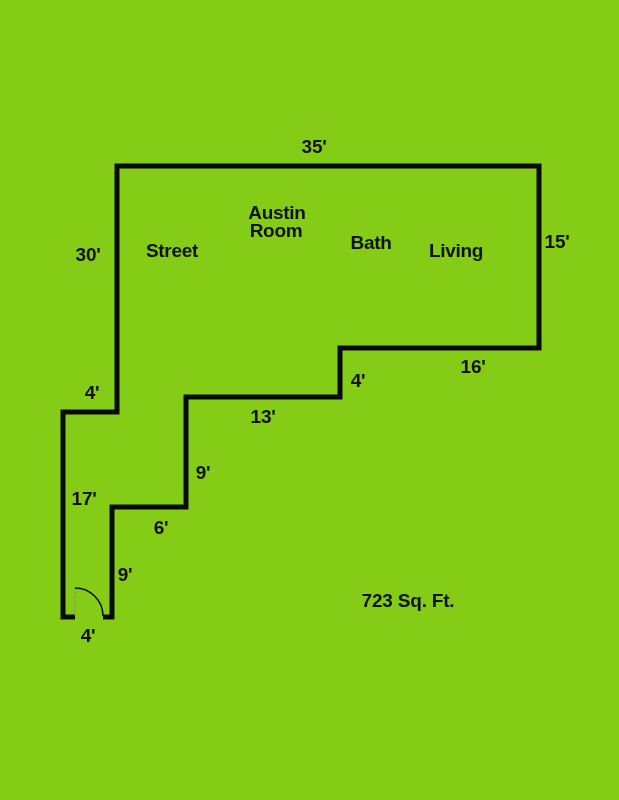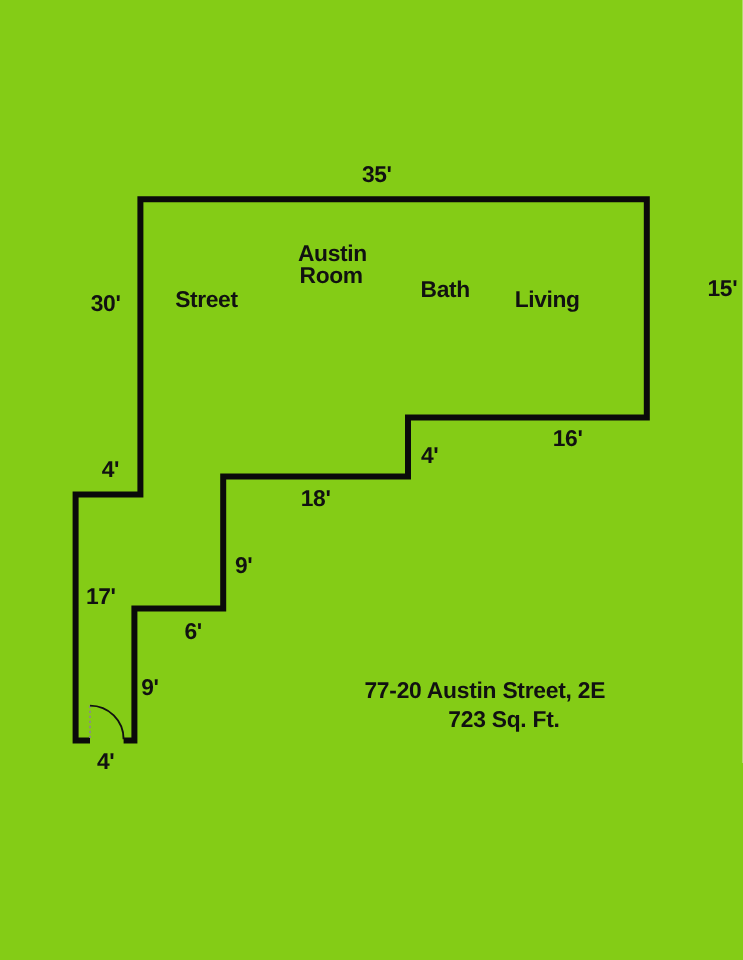--- a/index.html
+++ b/index.html
@@ -28,38 +28,38 @@
     font-weight: 700;
     line-height: 1;
     letter-spacing: -0.3px;
   }
   .dim  { font-size: 19px; }
   .room { font-size: 19px; }
   .addr { font-size: 19px; letter-spacing: -0.2px; }
 
   
   .pos-dim-top        { left: 314px; top: 146px; }
-  .pos-dim-right      { left: 557px; top: 241px; margin-left: 45px; }
+  .pos-dim-right      { left: 557px; top: 241px; }
   .pos-dim-kitchenw   { left: 88px;  top: 254px; }
   .pos-room-kitchen   { left: 172px; top: 250px; }
   .pos-room-living1   { left: 277px; top: 212px; }
   .pos-room-living2   { left: 276px; top: 230px; }
   .pos-room-bath      { left: 371px; top: 242px; }
   .pos-room-bedroom   { left: 456px; top: 250px; }
   .pos-dim-16         { left: 473px; top: 366px; }
   .pos-dim-step4      { left: 358px; top: 380px; }
   .pos-dim-13         { left: 263px; top: 416px; }
   .pos-dim-9-upper    { left: 203px; top: 472px; }
   .pos-dim-6          { left: 161px; top: 527px; }
   .pos-dim-9-lower    { left: 125px; top: 574px; }
   .pos-dim-17         { left: 48px;  top: 498px; margin-left: 36px; }
   .pos-dim-jog4       { left: 92px;  top: 392px; }
   .pos-dim-door4      { left: 88px;  top: 635px; }
   .pos-addr-line1     { left: 404px; top: 576px; }
-  .pos-addr-line2     { left: 420px; top: 600px; }
+  .pos-addr-line2     { left: 408px; top: 600px; }
 </style>
 </head>
 <body>
 
 <div class="canvas">
 
   <svg class="plan-svg" width="619" height="800" viewBox="0 0 619 800">
 
     <path d="M 103 617 H 112 V 507 H 186 V 397 H 340 V 348 H 539 V 166 H 117 V 412 H 63 V 617 H 75" fill="none" stroke="#0a0a0a" stroke-width="5" stroke-linecap="butt" stroke-linejoin="miter"></path>
 
@@ -70,26 +70,25 @@
 
   <div class="label dim pos-dim-top">35'</div>
   <div class="label dim pos-dim-right">15'</div>
   <div class="label dim pos-dim-kitchenw">30'</div>
   <div class="label dim pos-dim-jog4">4'</div>
   <div class="label dim pos-dim-17">17'</div>
   <div class="label dim pos-dim-door4">4'</div>
   <div class="label dim pos-dim-9-lower">9'</div>
   <div class="label dim pos-dim-6">6'</div>
   <div class="label dim pos-dim-9-upper">9'</div>
-  <div class="label dim pos-dim-13">18'</div>
+  <div class="label dim pos-dim-13">13'</div>
   <div class="label dim pos-dim-step4">4'</div>
   <div class="label dim pos-dim-16">16'</div>
 
   <div class="label room pos-room-kitchen">Street</div>
   <div class="label room pos-room-living1">Austin</div>
   <div class="label room pos-room-living2">Room</div>
   <div class="label room pos-room-bath">Bath</div>
   <div class="label room pos-room-bedroom">Living</div>
 
-  <div class="label addr pos-addr-line1">77-20 Austin Street, 2E</div>
   <div class="label addr pos-addr-line2">723 Sq. Ft.</div>
 
 </div>
 
 </body></html>

